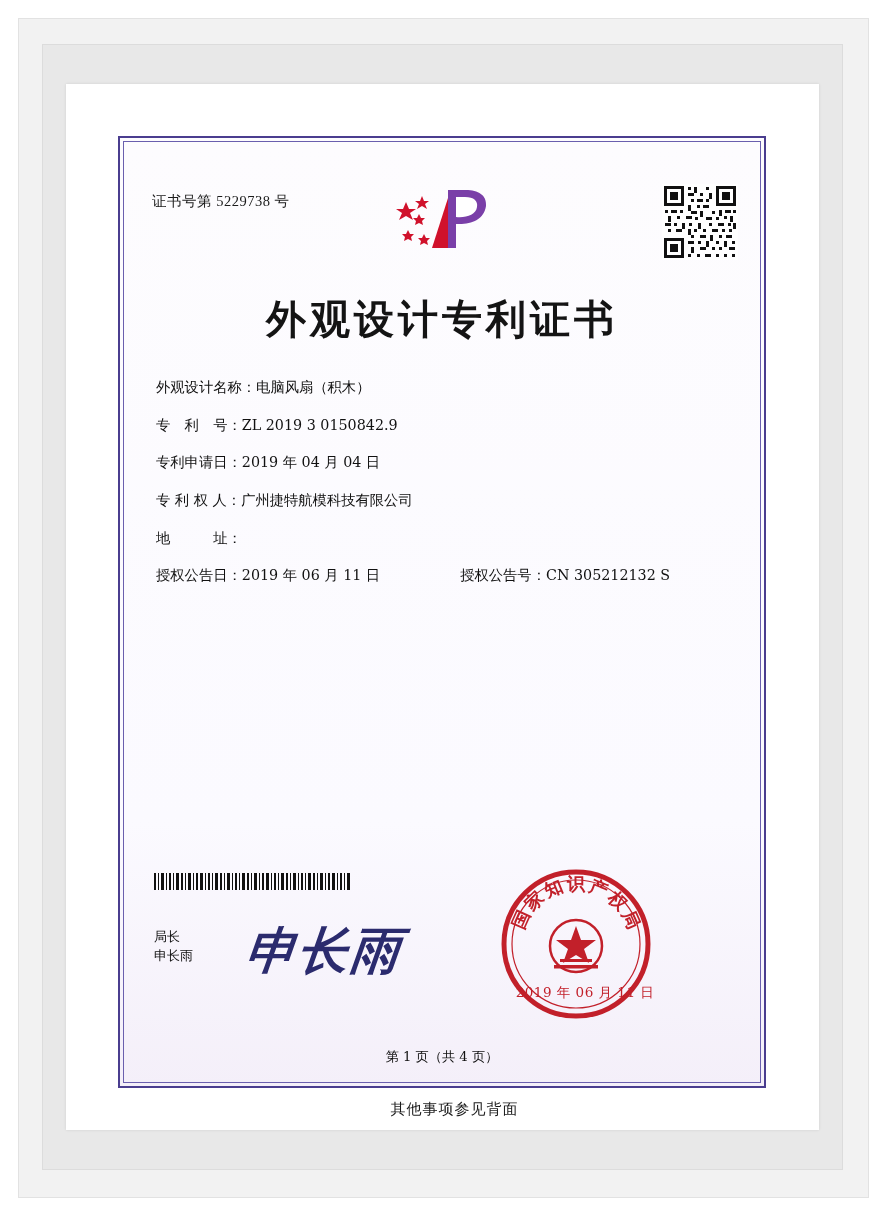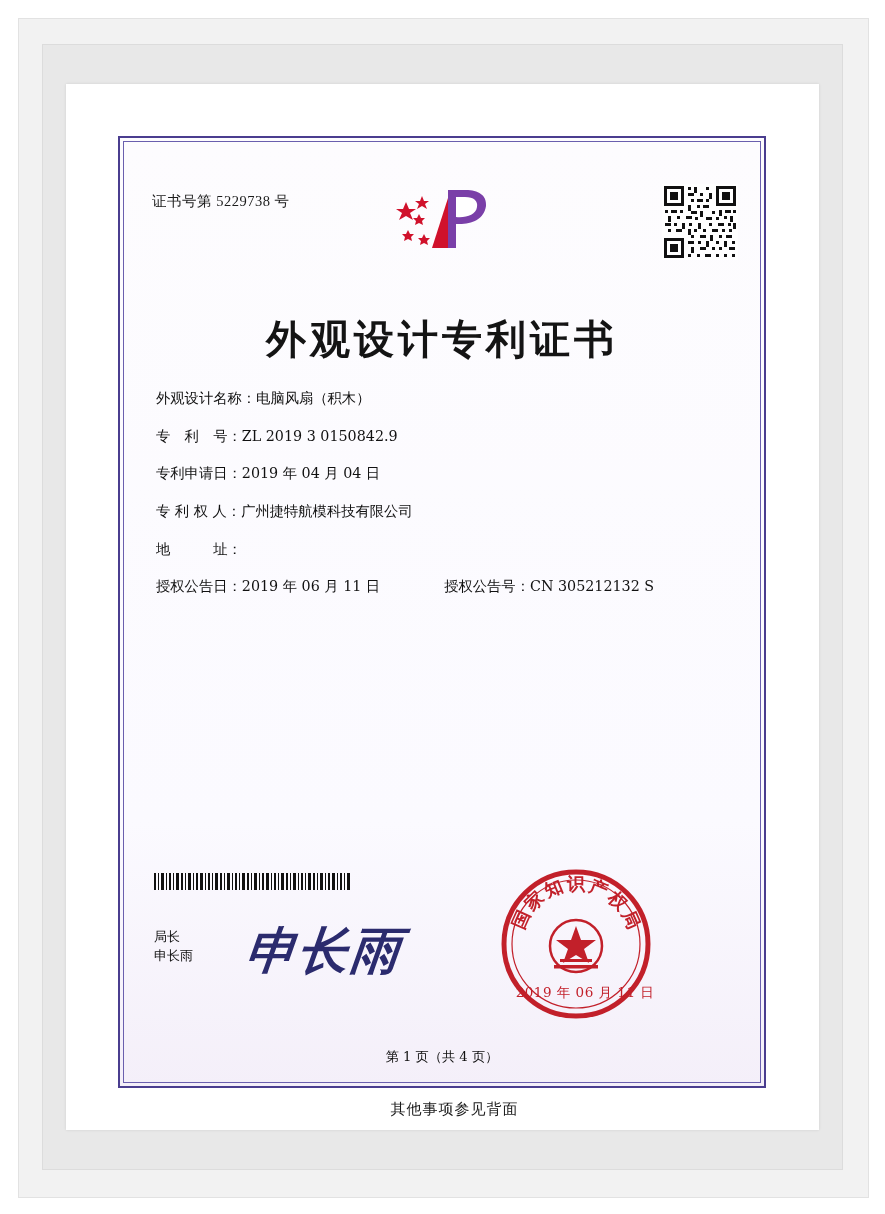--- a/index.html
+++ b/index.html
@@ -88,49 +88,48 @@
   .title {
     position: absolute;
     left: 0; right: 0;
     top: 156px;
     text-align: center;
     font-size: 40px;
     font-weight: bold;
     letter-spacing: 4px;
     color: #141414;
     font-family: "DejaVu Serif", serif;
-    margin-top: 20px;
   }
 
   
   .fields {
     position: absolute;
     left: 38px;
-    top: 254px;
+    top: 243px;
     right: 34px;
   }
   .row {
     display: flex;
     align-items: baseline;
     margin-bottom: 20.5px;
     font-size: 14.6px;
     color: #111;
     line-height: 1.2;
   }
   .lbl {
     white-space: pre;
     font-family: "DejaVu Serif", serif;
     font-size: 14.3px;
   }
   .val {
     font-family: "DejaVu Serif", serif;
     font-size: 14.3px;
   }
   .row.dual .val2-label {
-    margin-left: 64px;
+    margin-left: 80px;
     font-family: "DejaVu Serif", serif;
     font-size: 14.3px;
   }
 
   
   .paras {
     position: absolute;
     left: 36px;
     right: 34px;
     top: 556px;

